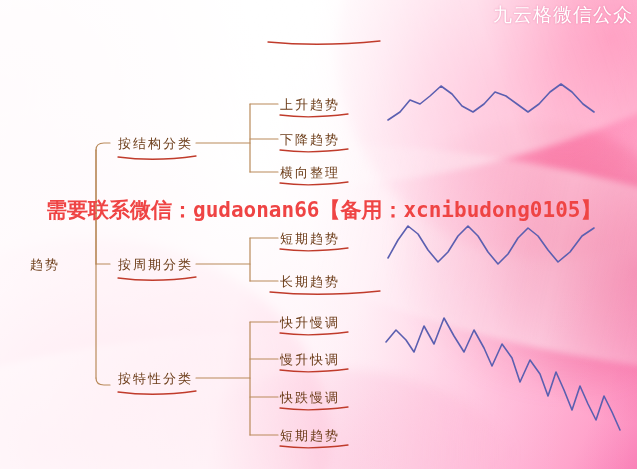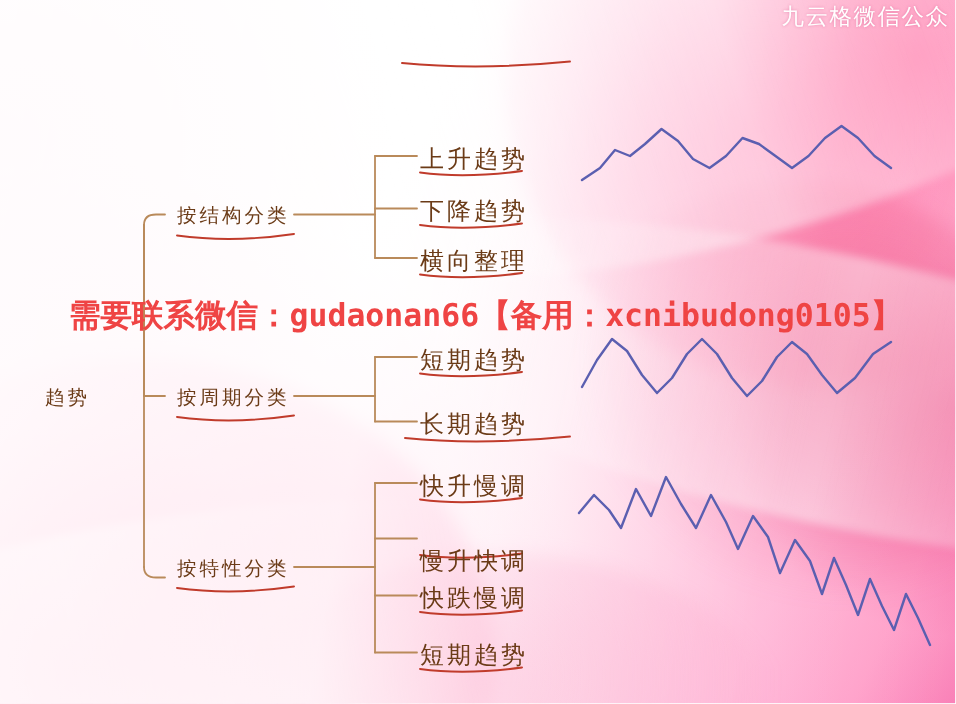--- a/index.html
+++ b/index.html
@@ -102,28 +102,28 @@
     white-space: nowrap;
     letter-spacing: 1px;
   }
   .title {
     font-size: 15px;
     color: #7a3e16;
     letter-spacing: 3px;
   }
   .lvl1 { font-size: 13px; letter-spacing: 2px; }
   .lvl2 { font-size: 13px; letter-spacing: 2px; }
-  .leaf { font-size: 16px; letter-spacing: 2px; }
+  .leaf { font-size: 13px; letter-spacing: 2px; }
 
   
   .wm-corner {
     position: absolute;
     right: 4px;
     top: 2px;
-    font-size: 15px;
+    font-size: 19px;
     font-family: "DejaVu Sans", "Liberation Sans", sans-serif;
     color: #ffffff;
     letter-spacing: 1px;
     text-shadow: 0 0 2px rgba(200,60,120,0.45);
     white-space: nowrap;
   }
   .wm-banner {
     position: absolute;
     left: 46px;
     top: 196px;
@@ -212,21 +212,21 @@
   <div class="node-text lvl2" style="left:118px; top:370px;text-align:center;">按特性分类</div>
 
   <div class="node-text leaf" style="left:280px; top:96px;">上升趋势</div>
   <div class="node-text leaf" style="left:280px; top:131px;">下降趋势</div>
   <div class="node-text leaf" style="left:280px; top:164px;">横向整理</div>
 
   <div class="node-text leaf" style="left:280px; top:230px;">短期趋势</div>
   <div class="node-text leaf" style="left:280px; top:273px;">长期趋势</div>
 
   <div class="node-text leaf" style="left:280px; top:314px;">快升慢调</div>
-  <div class="node-text leaf" style="left:280px; top:364px;">慢升快调</div>
+  <div class="node-text leaf" style="left:280px; top:351px;">慢升快调</div>
   <div class="node-text leaf" style="left:280px; top:389px;">快跌慢调</div>
   <div class="node-text leaf" style="left:280px; top:427px;">短期趋势</div>
 
   <div class="wm-corner">九云格微信公众</div>
 
   <div class="wm-banner">
     <span>需要联系微信：</span><span class="mono">gudaonan66</span><span>【备用：</span><span class="mono">xcnibudong0105</span><span>】</span>
   </div>
 
 </div>

